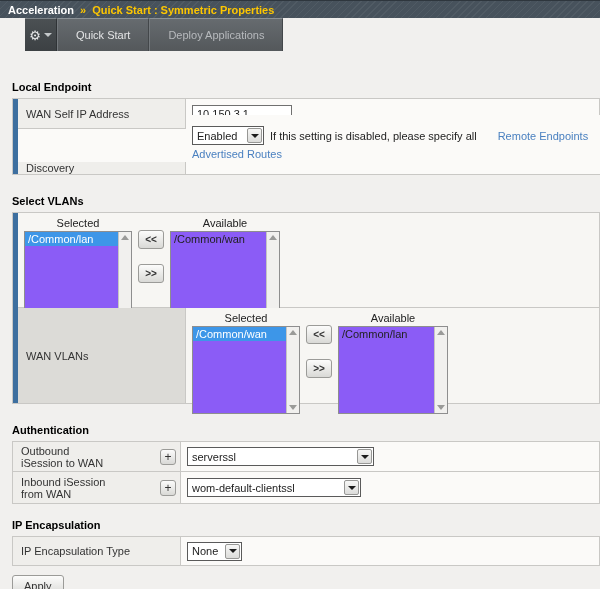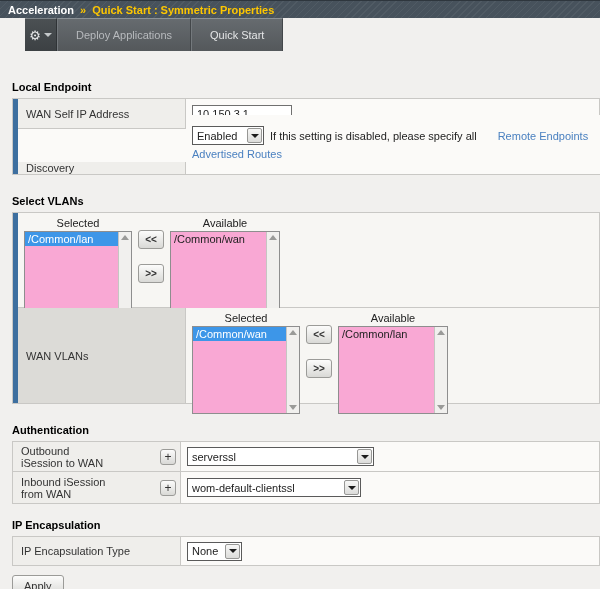--- a/index.html
+++ b/index.html
@@ -89,21 +89,21 @@
   .hinttext { margin-left:6px; white-space:nowrap; color:#222; }
   .flink { color:#4a80c0; text-decoration:none; cursor:pointer; white-space:nowrap; }
   .mx3 { margin:0 21px; }
 
   
   .vlan-lbl { background:#dcdbd7; }
   .vlan-val { background:#f7f6f3; align-items:flex-start; padding-top:4px; }
   .duallist { display:flex; align-items:flex-start; }
   .dl-col { display:flex; flex-direction:column; }
   .dl-head { text-align:center; color:#222; height:14px; }
-  .listbox { border:1px solid #8e8e8e; background:#f9a8d4; height:88px; display:flex; }
+  .listbox { border:1px solid #8e8e8e; background:#8b5cf6; height:88px; display:flex; }
   .w-sel { width:108px; } .w-av { width:110px; }
   .lb-items { flex:1; overflow:hidden; padding-top:0; }
   .lb-item { padding:1px 3px; white-space:nowrap; cursor:default; }
   .lb-item.selected { background:#3d96e8; color:#fff; }
   .vscroll {
     width:13px; flex:none; background:#f1f0ee; border-left:1px solid #c6c5c2;
     display:flex; flex-direction:column; justify-content:space-between; align-items:center; padding:3px 0;
   }
   .tri-up { width:0; height:0; border-left:4px solid transparent; border-right:4px solid transparent; border-bottom:5px solid #9a9a98; }
   .tri-dn { width:0; height:0; border-left:4px solid transparent; border-right:4px solid transparent; border-top:5px solid #9a9a98; }
@@ -126,24 +126,24 @@
   <span class="crumb-page">Quick Start : Symmetric Properties</span>
 </div>
 
 
 <div class="tabbar">
   <div class="gearbtn">
     <span class="gear-glyph">⚙</span>
     <span class="caret-down"></span>
   </div>
   <div class="tab">
+    <span class="tab-qs">Quick Start</span>
+  </div>
+  <div class="tab">
     <span class="tab-da">Deploy Applications</span>
-  </div>
-  <div class="tab">
-    <span class="tab-qs">Quick Start</span>
   </div>
 </div>
 
 <div class="content">
 
   <div class="sec-head">Local Endpoint</div>
   <div class="ftable">
     <div class="accent"></div>
     <div class="frows">
       <div class="frow h30">

